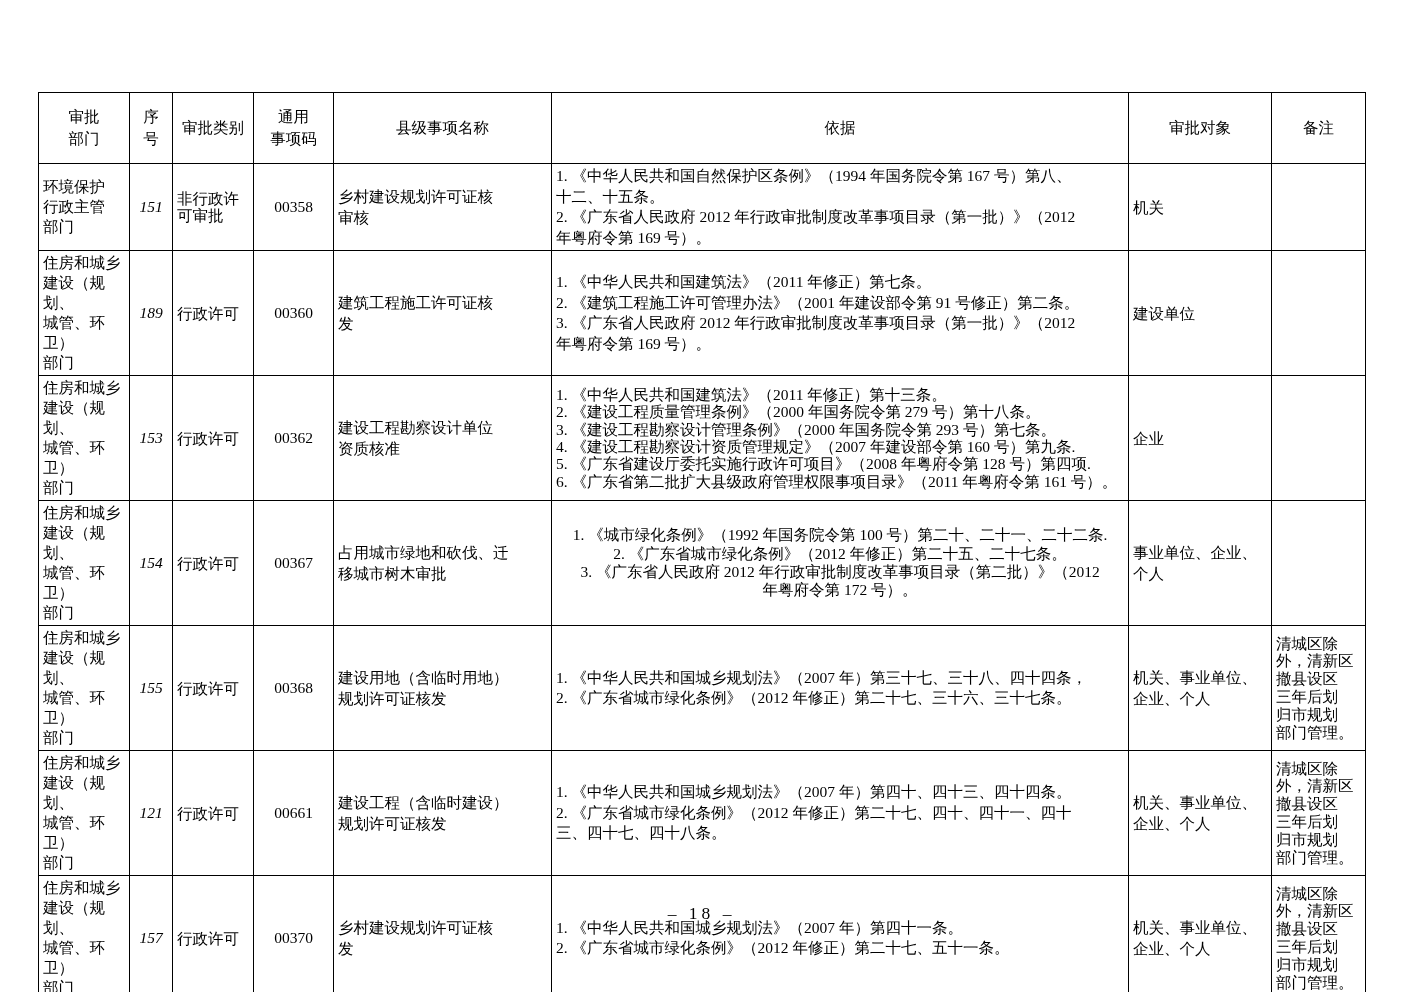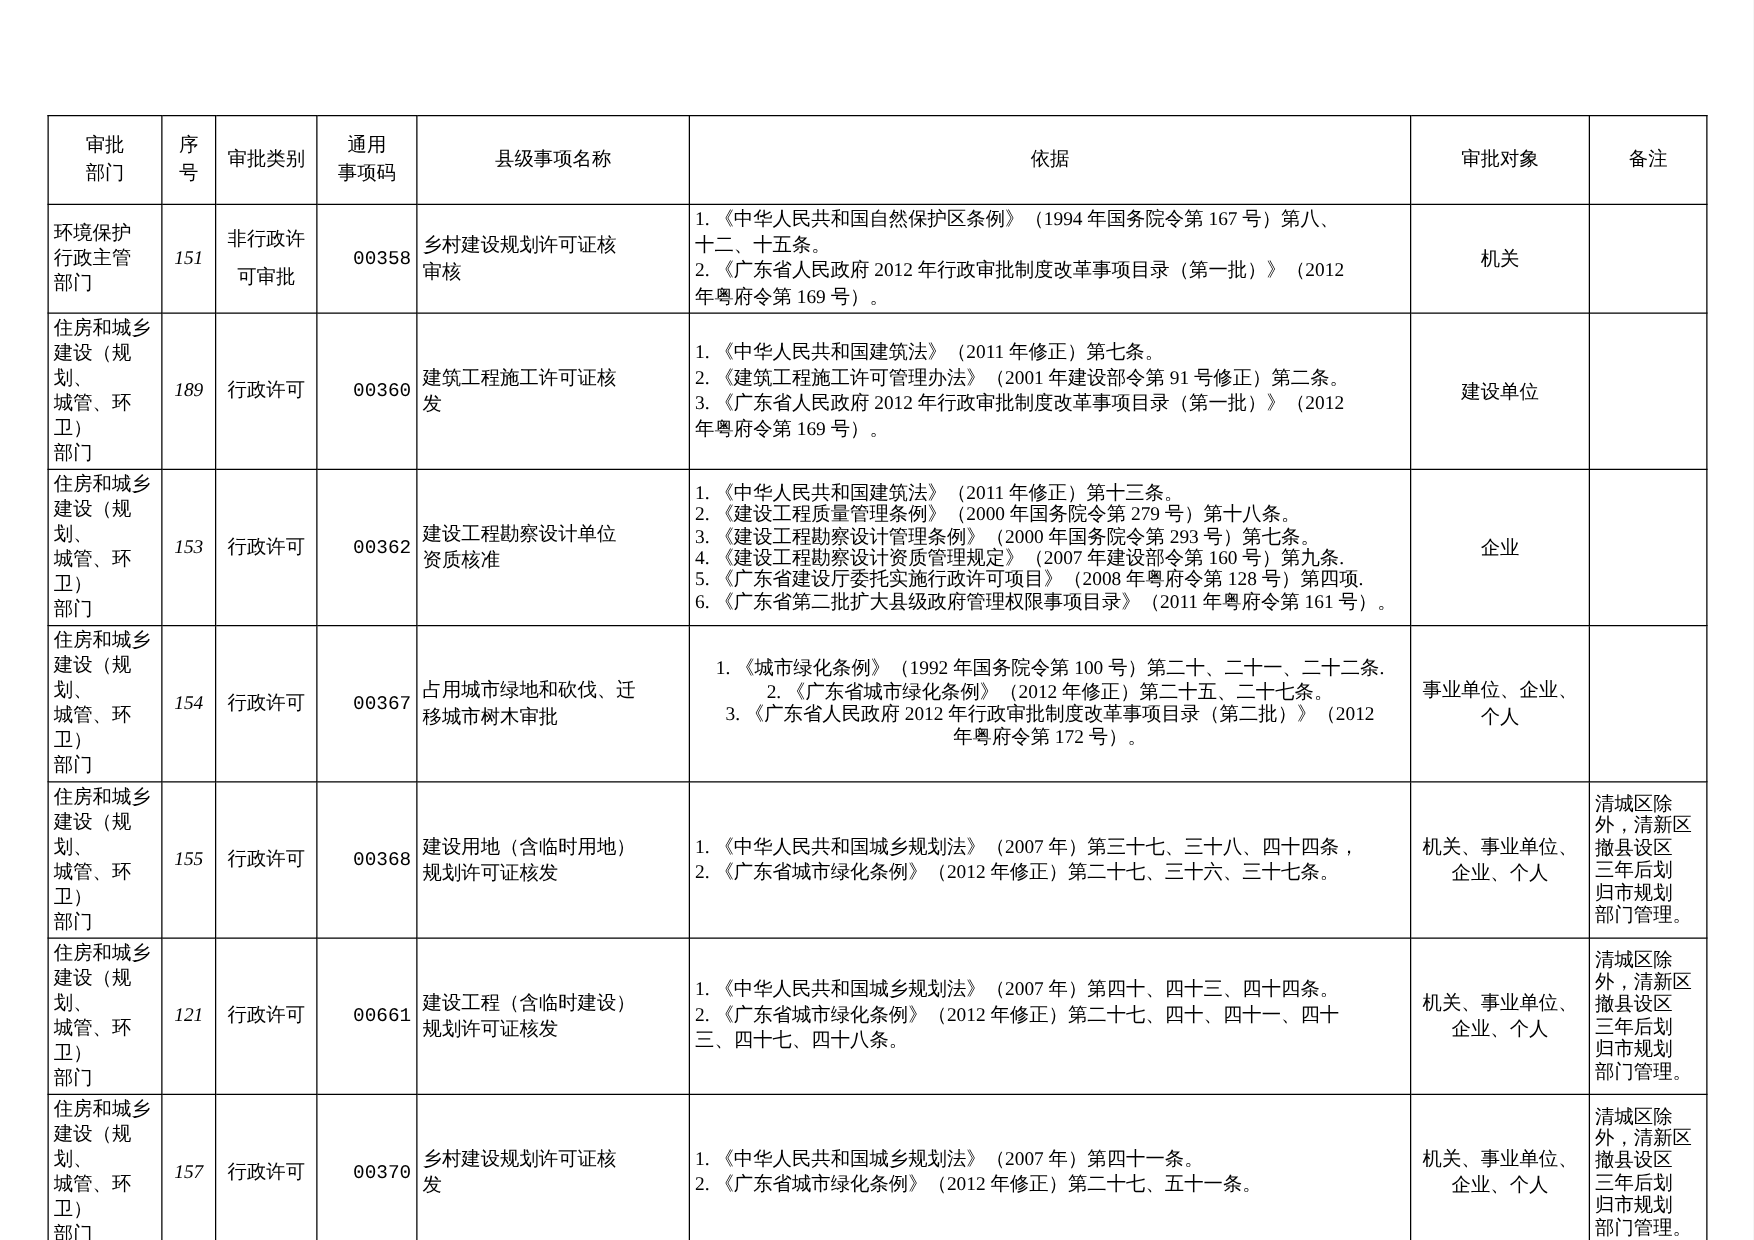--- a/index.html
+++ b/index.html
@@ -33,27 +33,27 @@
   tr.r151 { height:87px;padding-left:17px; }
   tr.r152 { height:87px; }
   tr.r153 { height:109px; }
   tr.r154 { height:81px; }
   tr.r155 { height:112px; }
   tr.r156 { height:108px; }
   tr.r157 { height:110px; }
   th { text-align:center; line-height:22px; }
   .c-dept   { text-align:left; padding-left:9px;  line-height:20px; }
   .c-seq    { text-align:center;font-style:italic; }
-  .c-cat    { text-align:center; padding-left:9px;  line-height:30px; }
-  .c-code   { text-align:right;font-family:Liberation Mono, monospace; }
+  .c-cat    { text-align:left; padding-left:9px;  line-height:17px; }
+  .c-code   { text-align:center; }
   .c-name   { text-align:left; padding-left:10px; padding-right:6px; line-height:21px; }
   .c-basis  { text-align:left; padding-left:6px;  padding-right:3px; line-height:20.5px; }
   tr.r153 .c-basis { line-height:17.4px; }
   tr.r154 .c-basis { line-height:18.3px;text-align:center; }
-  .c-target { text-align:center; padding-left:7px;  line-height:21px; }
+  .c-target { text-align:left; padding-left:7px;  line-height:21px; }
   .c-remark { text-align:left; padding-left:5px;  padding-right:3px; line-height:17.8px; }
   .page-number {
     position:absolute;
     top:903px; left:0;
     width:100%;
     text-align:center;
     font-size:17.5px;
     letter-spacing:4px;
   }
 </style>
@@ -220,14 +220,15 @@
         <td class="c-remark">清城区除
 外，清新区
 撤县设区
 三年后划
 归市规划
 部门管理。</td>
       </tr>
     </tbody>
   </table>
 
+  <div class="page-number">– 18 –</div>
 
 </div>
 
 </body></html>

